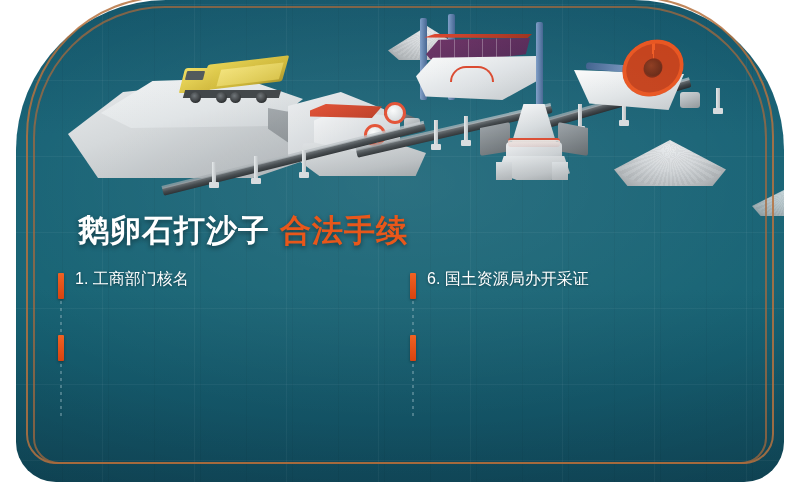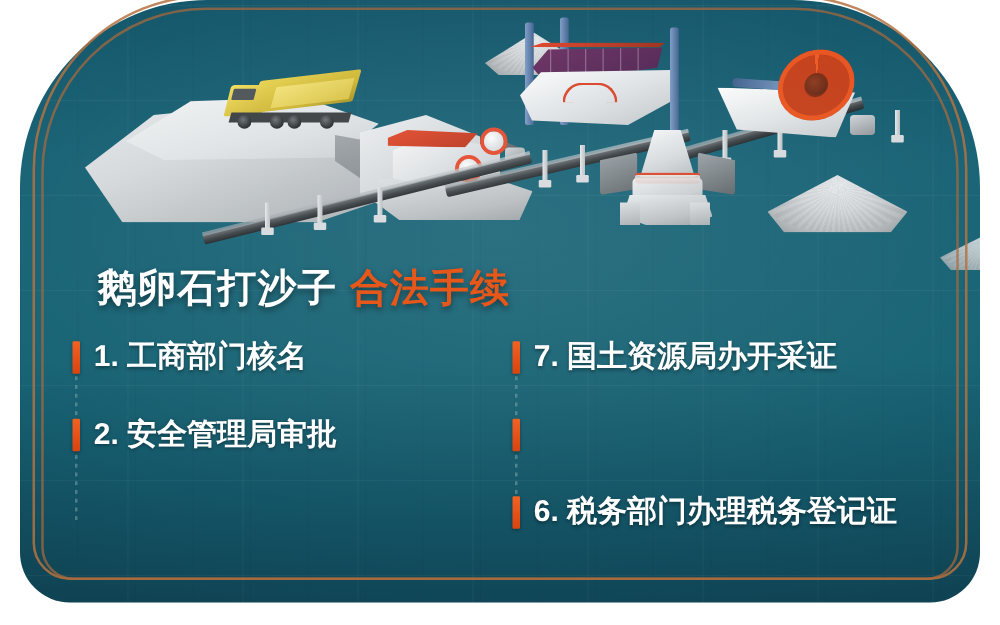--- a/index.html
+++ b/index.html
@@ -304,23 +304,22 @@
 
   .item{ position:relative; height:62px; }
   .bullet{
     position:absolute; left:0px; top:3px; width:6px; height:26px;
     background:linear-gradient(180deg,#f06223,#d9430f);
     border-radius:1px;
     box-shadow:0 1px 3px rgba(0,0,0,.35);
   }
   .itext{
     position:absolute; left:17px; top:-1px;
-    font-size:24px; color:#ffffff; white-space:nowrap;
+    font-size:16px; color:#ffffff; white-space:nowrap;
     text-shadow:0 1px 3px rgba(0,0,0,.4);
-    font-weight:bold;
   }
 </style>
 </head>
 <body>
 
 <div class="canvas">
 
   <div class="panel">
     <div class="grid"></div>
     <div class="grid2"></div>
@@ -435,36 +434,31 @@
 
       <div class="col col-left">
         <div class="dotline"></div>
 
         <div class="item">
           <span class="bullet"></span>
           <span class="itext">1. 工商部门核名</span>
         </div>
         <div class="item">
           <span class="bullet"></span>
-          <span class="itext">2. 安全管理局审批</span>
         </div>
       </div>
 
       <div class="col col-right">
         <div class="dotline"></div>
 
         <div class="item">
           <span class="bullet"></span>
-          <span class="itext">7. 国土资源局办开采证</span>
+          <span class="itext">6. 国土资源局办开采证</span>
         </div>
         <div class="item">
           <span class="bullet"></span>
         </div>
-        <div class="item">
-          <span class="bullet"></span>
-          <span class="itext">6. 税务部门办理税务登记证</span>
-        </div>
       </div>
 
     </div>
   </div>
 
 </div>
 
 </body></html>

